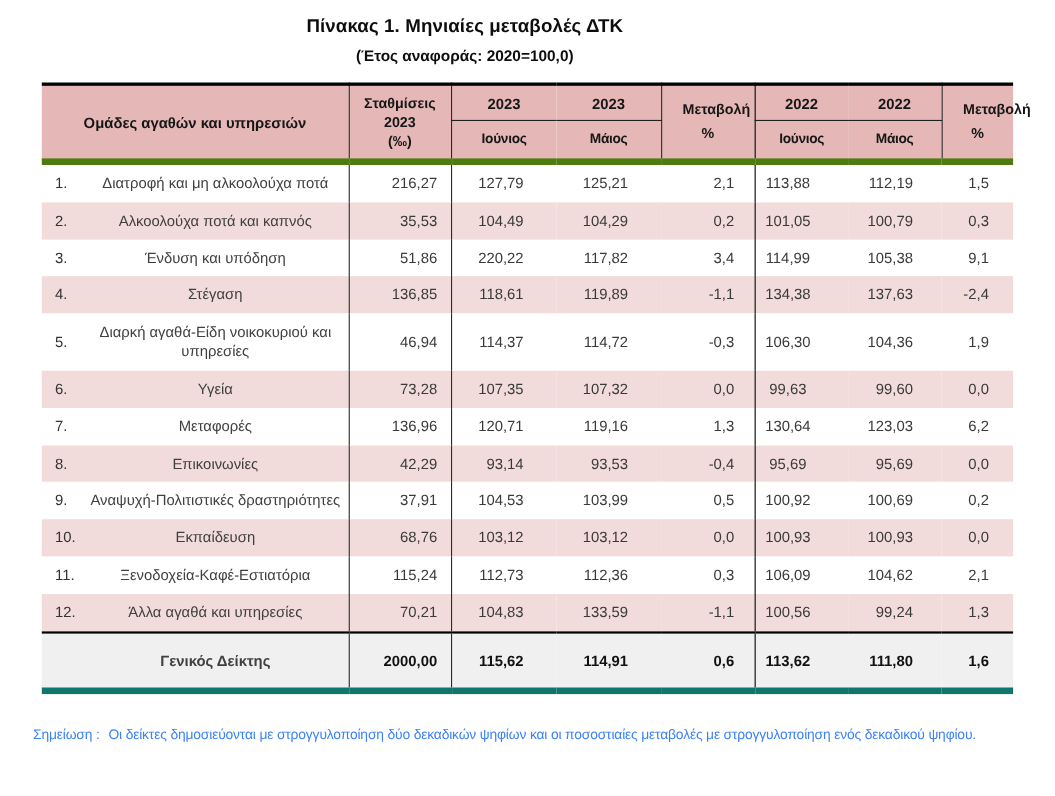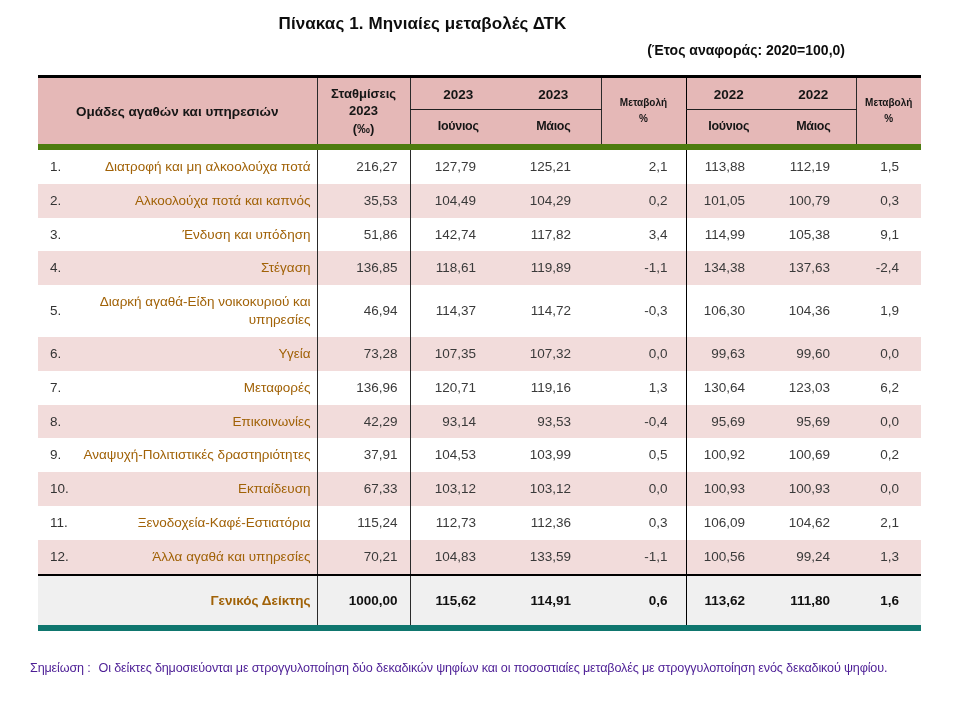--- a/index.html
+++ b/index.html
@@ -14,21 +14,21 @@
   .title {
     padding-top:14px;
     text-align:center;
     font-size:17px;
     font-weight:bold;
     color:#0d0d0d;
     letter-spacing:0.1px;
   }
   .subtitle {
     margin-top:8px;
-    text-align:right;
+    text-align:center;
     font-size:14px;
     font-weight:bold;
     color:#0d0d0d;
   }
 
   table.cpi {
     border-collapse:collapse;
     table-layout:fixed;
     width:883px;
     margin:17px 0 0 38px;
@@ -45,63 +45,63 @@
     font-weight:bold;
     color:#161616;
     text-align:center;
     vertical-align:middle;
   }
   th.h-groups { font-size:13.5px; padding:6px 10px; }
   th.h-weights { font-size:13px; line-height:1.32; padding:5px 2px; }
   th.h-year  { font-size:13.5px; padding:9px 0 7px 0; }
   .yu { border-bottom:1px solid #1f1f1f; }
   th.h-month { font-size:12.5px; letter-spacing:-0.3px; padding:9px 0 11px 0; }
-  th.h-chg   { font-size:10px; line-height:1.6; padding:4px 4px; }
+  th.h-chg   { font-size:13px; line-height:1.6; padding:4px 19px; }
   .hb { border-bottom:6px solid #4d7c0f; }
 
   
   tbody td {
     font-size:13.5px;
     color:#3a3a3a;
     vertical-align:middle;
     padding-top:8px;
     padding-bottom:8px;
     line-height:1.32;
     background:#ffffff;
   }
   tbody tr.striped td { background:var(--stripe-bg, #f2dcdb); }
   td.c-num  { padding-left:12px; text-align:left; color:#333; }
-  td.c-name { text-align:right; padding-right:6px; color:#a16207; }
+  td.c-name { text-align:center; padding-right:6px; color:#404040; }
   td.c-val  { text-align:right; }
   td.c-w   { padding-right:12px; }
   td.c-j23 { padding-right:30px; }
   td.c-m23 { padding-right:30px;margin-top:20px; }
   td.c-chg { padding-right:18px; }
-  td.c-j22 { padding-right:26px; }
+  td.c-j22 { padding-right:26px;text-align:center; }
   td.c-m22 { padding-right:26px; }
   td.c-chg2{ padding-right:22px; }
 
   
   tfoot td {
     background:var(--total-bg, #f0f0f0);
     font-weight:bold;
     color:#111;
     font-size:13.5px;
     padding-top:17px;
     padding-bottom:17px;
     border-top:2px solid #000;
     border-bottom:6px solid #0f766e;
     vertical-align:middle;
   }
 
   
   .note {
     margin:30px 0 0 30px;
     font-size:12.6px;
-    color:#4c1d95;
+    color:#3b82f6;
     letter-spacing:-0.15px;
     white-space:nowrap;
   }
   .note .note-label { margin-right:8px; }
 </style>
 </head>
 <body>
 
 <div class="page">
 
@@ -170,21 +170,21 @@
           <td class="c-val c-m23">104,29</td>
           <td class="c-val c-chg">0,2</td>
           <td class="c-val c-j22 bl2">101,05</td>
           <td class="c-val c-m22">100,79</td>
           <td class="c-val c-chg2">0,3</td>
         </tr>
         <tr>
           <td class="c-num">3.</td>
           <td class="c-name">Ένδυση και υπόδηση</td>
           <td class="c-val c-w bl">51,86</td>
-          <td class="c-val c-j23 bl">142,74</td>
+          <td class="c-val c-j23 bl">220,22</td>
           <td class="c-val c-m23">117,82</td>
           <td class="c-val c-chg">3,4</td>
           <td class="c-val c-j22 bl2">114,99</td>
           <td class="c-val c-m22">105,38</td>
           <td class="c-val c-chg2">9,1</td>
         </tr>
         <tr class="striped">
           <td class="c-num">4.</td>
           <td class="c-name">Στέγαση</td>
           <td class="c-val c-w bl">136,85</td>
@@ -246,21 +246,21 @@
           <td class="c-val c-j23 bl">104,53</td>
           <td class="c-val c-m23">103,99</td>
           <td class="c-val c-chg">0,5</td>
           <td class="c-val c-j22 bl2">100,92</td>
           <td class="c-val c-m22">100,69</td>
           <td class="c-val c-chg2">0,2</td>
         </tr>
         <tr class="striped">
           <td class="c-num">10.</td>
           <td class="c-name">Εκπαίδευση</td>
-          <td class="c-val c-w bl">67,33</td>
+          <td class="c-val c-w bl">68,76</td>
           <td class="c-val c-j23 bl">103,12</td>
           <td class="c-val c-m23">103,12</td>
           <td class="c-val c-chg">0,0</td>
           <td class="c-val c-j22 bl2">100,93</td>
           <td class="c-val c-m22">100,93</td>
           <td class="c-val c-chg2">0,0</td>
         </tr>
         <tr>
           <td class="c-num">11.</td>
           <td class="c-name">Ξενοδοχεία-Καφέ-Εστιατόρια</td>
@@ -282,21 +282,21 @@
           <td class="c-val c-j22 bl2">100,56</td>
           <td class="c-val c-m22">99,24</td>
           <td class="c-val c-chg2">1,3</td>
         </tr>
       </tbody>
 
     <tfoot>
       <tr>
         <td class="c-num"></td>
         <td class="c-name">Γενικός Δείκτης</td>
-        <td class="c-val c-w bl">1000,00</td>
+        <td class="c-val c-w bl">2000,00</td>
         <td class="c-val c-j23 bl">115,62</td>
         <td class="c-val c-m23">114,91</td>
         <td class="c-val c-chg">0,6</td>
         <td class="c-val c-j22 bl2">113,62</td>
         <td class="c-val c-m22">111,80</td>
         <td class="c-val c-chg2">1,6</td>
       </tr>
     </tfoot>
   </table>
 

